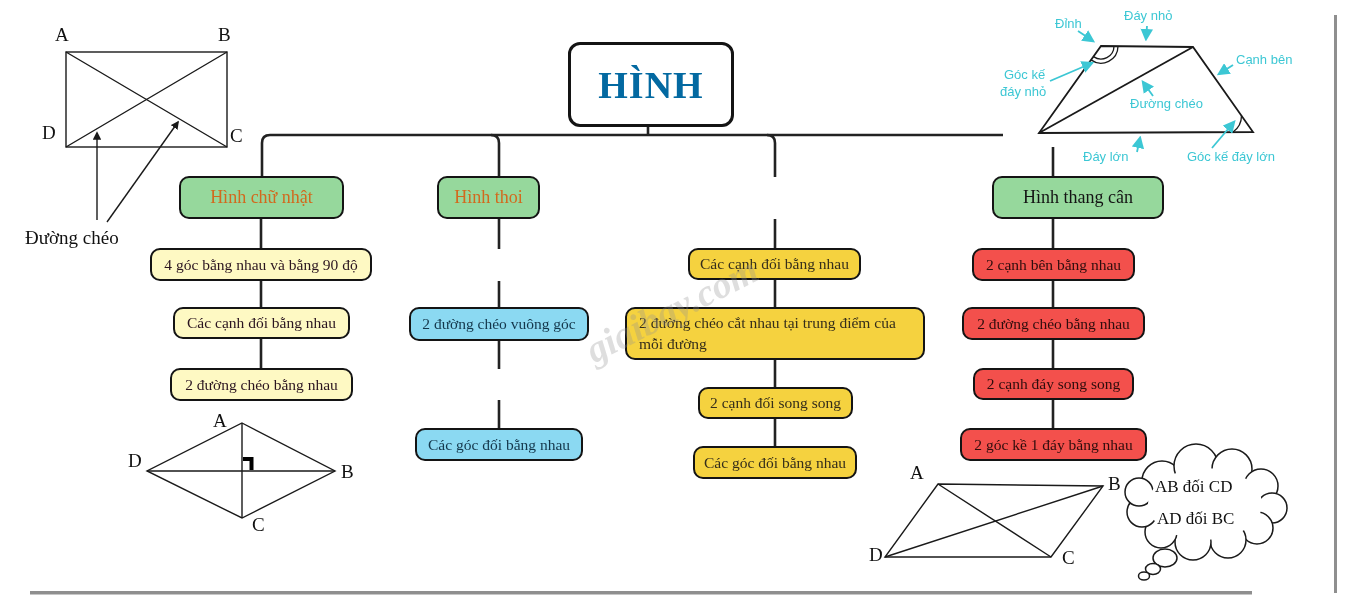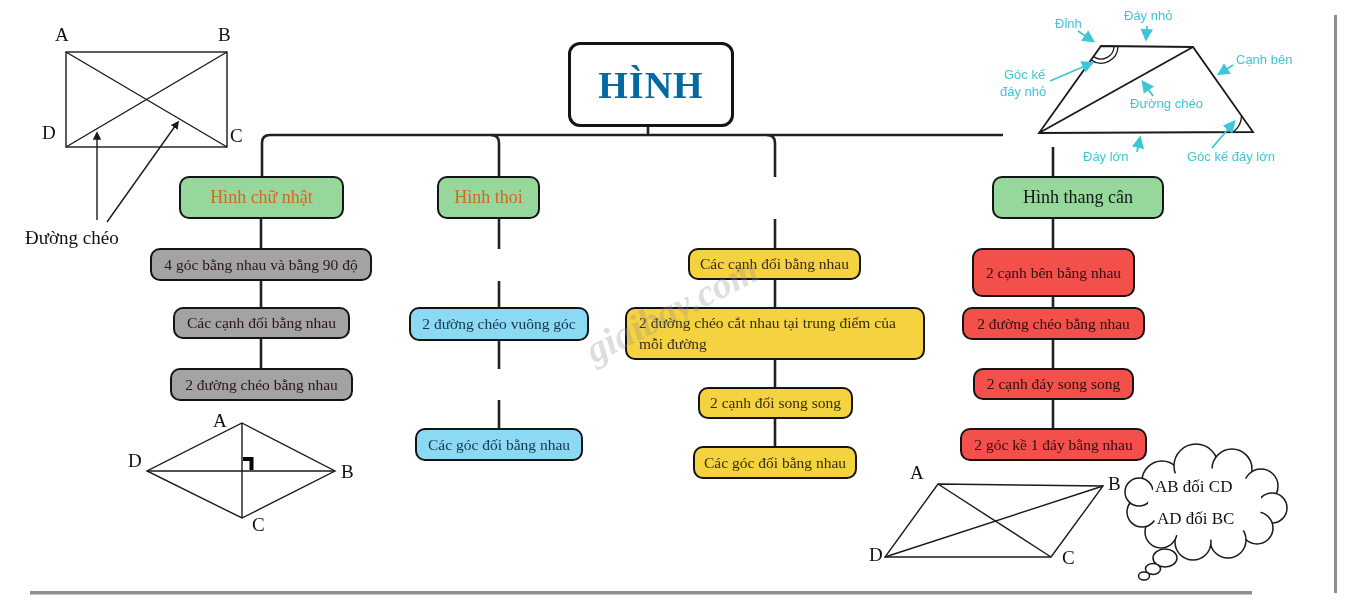--- a/index.html
+++ b/index.html
@@ -8,21 +8,21 @@
   svg.layer { position:absolute; left:0; top:0; z-index:1; }
 
   .box { position:absolute; box-sizing:border-box; display:flex; align-items:center; justify-content:center;
          border:2px solid #141414; border-radius:10px; text-align:center; z-index:2;
          font-family:"Liberation Serif", serif; }
   .header-box { font-size:18px; background:#96d89c; }
   .hdr-orange { color:#d2691e; }
   .hdr-black  { color:#141414;margin-left:24px; }
   .item { font-size:15.5px; white-space:nowrap; }
   .item.wrap { white-space:normal; text-align:left; justify-content:flex-start; padding:12px 12px; line-height:1.3; }
-  .pink   { background:#a3a3a3; color:#2a1420; }
+  .pink   { background:#fef9c3; color:#2a1420; }
   .blue   { background:#8bd9f2; color:#14374b; }
   .yellow { background:#f5d23f; color:#352e1b; }
   .red    { background:#f3504c; color:#2e0d0d; }
 
   .title-box { position:absolute; left:568px; top:42px; width:160px; height:79px; background:#fff;
                border:3px solid #141414; border-radius:12px; display:flex; align-items:center; justify-content:center;
                font-weight:bold; font-size:38px; letter-spacing:1px; color:#0369a1; z-index:2; }
 
   .watermark { position:absolute; left:588px; top:330px; transform:rotate(-27deg); transform-origin:0 50%;
                font-size:38px; font-weight:bold; font-style:italic; color:rgba(145,145,145,0.30); z-index:3;
@@ -152,18 +152,18 @@
   <div class="box header-box hdr-orange" style="left:437px;top:176px;width:103px;height:43px">Hình thoi</div>
   <div class="box item blue" style="left:409px;top:307px;width:180px;height:34px">2 đường chéo vuông góc</div>
   <div class="box item blue" style="left:415px;top:428px;width:168px;height:33px">Các góc đối bằng nhau</div>
 
   <div class="box item yellow" style="left:688px;top:248px;width:173px;height:32px">Các cạnh đối bằng nhau</div>
   <div class="box item yellow wrap" style="left:625px;top:307px;width:300px;height:53px">2 đường chéo cắt nhau tại trung điểm của mỗi đường</div>
   <div class="box item yellow" style="left:698px;top:387px;width:155px;height:32px">2 cạnh đối song song</div>
   <div class="box item yellow" style="left:693px;top:446px;width:164px;height:33px">Các góc đối bằng nhau</div>
 
   <div class="box header-box hdr-black" style="left:968px;top:176px;width:172px;height:43px">Hình thang cân</div>
-  <div class="box item red" style="left:972px;top:248px;width:163px;height:49px">2 cạnh bên bằng nhau</div>
+  <div class="box item red" style="left:972px;top:248px;width:163px;height:33px">2 cạnh bên bằng nhau</div>
   <div class="box item red" style="left:962px;top:307px;width:183px;height:33px">2 đường chéo bằng nhau</div>
   <div class="box item red" style="left:973px;top:368px;width:161px;height:32px">2 cạnh đáy song song</div>
   <div class="box item red" style="left:960px;top:428px;width:187px;height:33px">2 góc kề 1 đáy bằng nhau</div>
 
 </div>
 
 </body></html>

